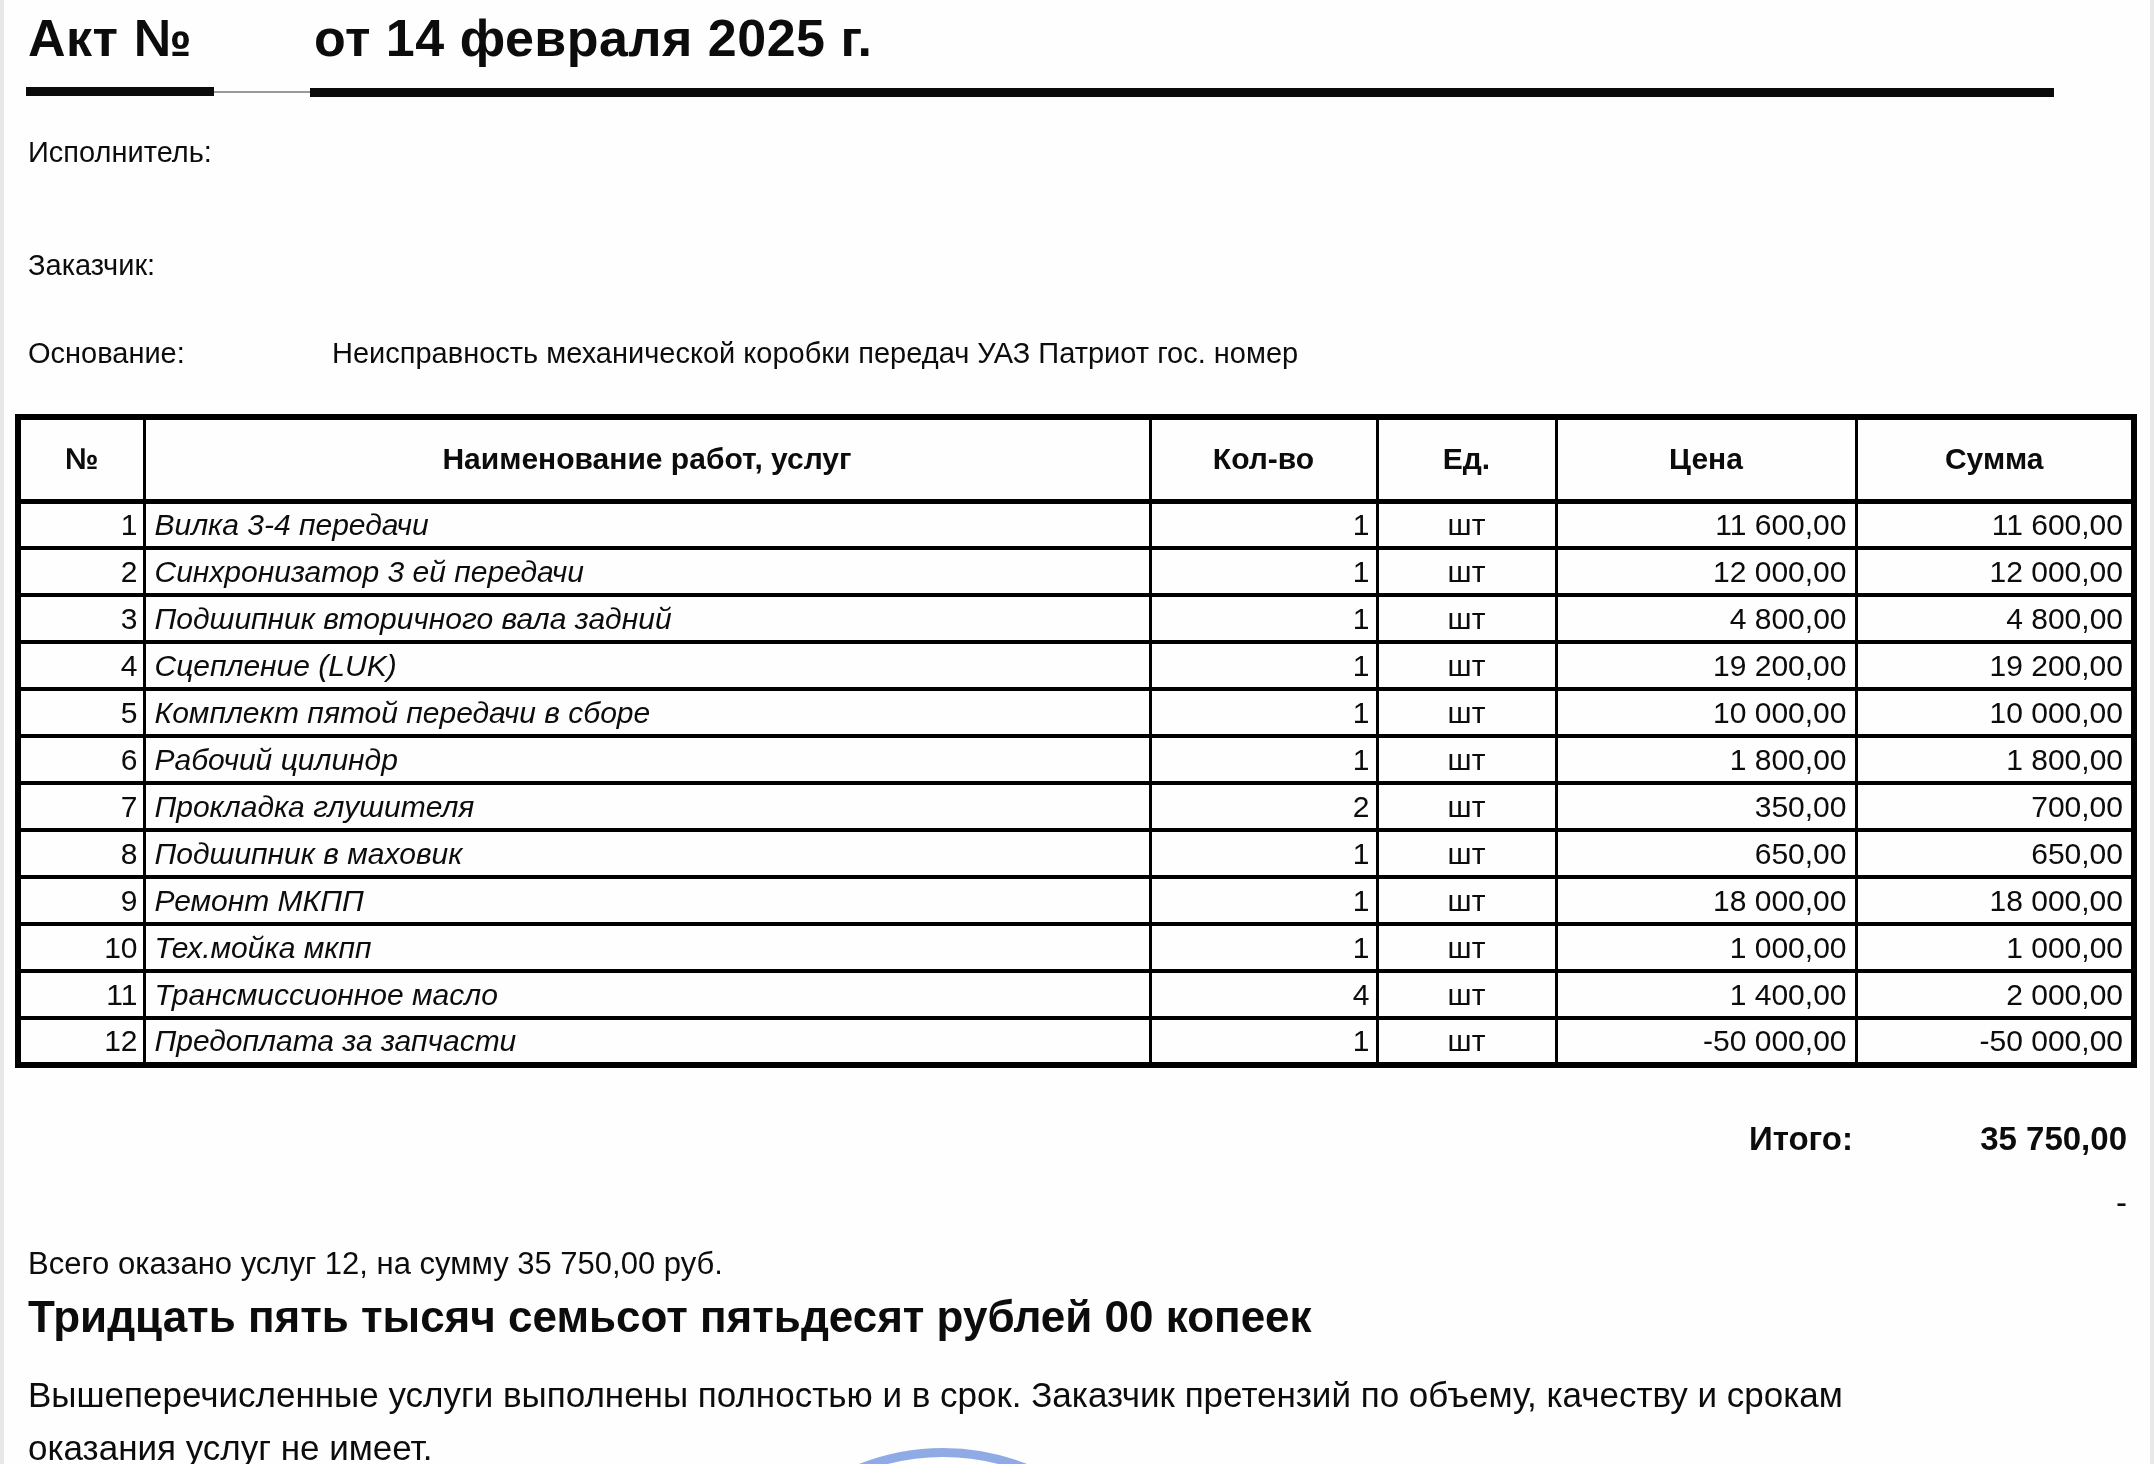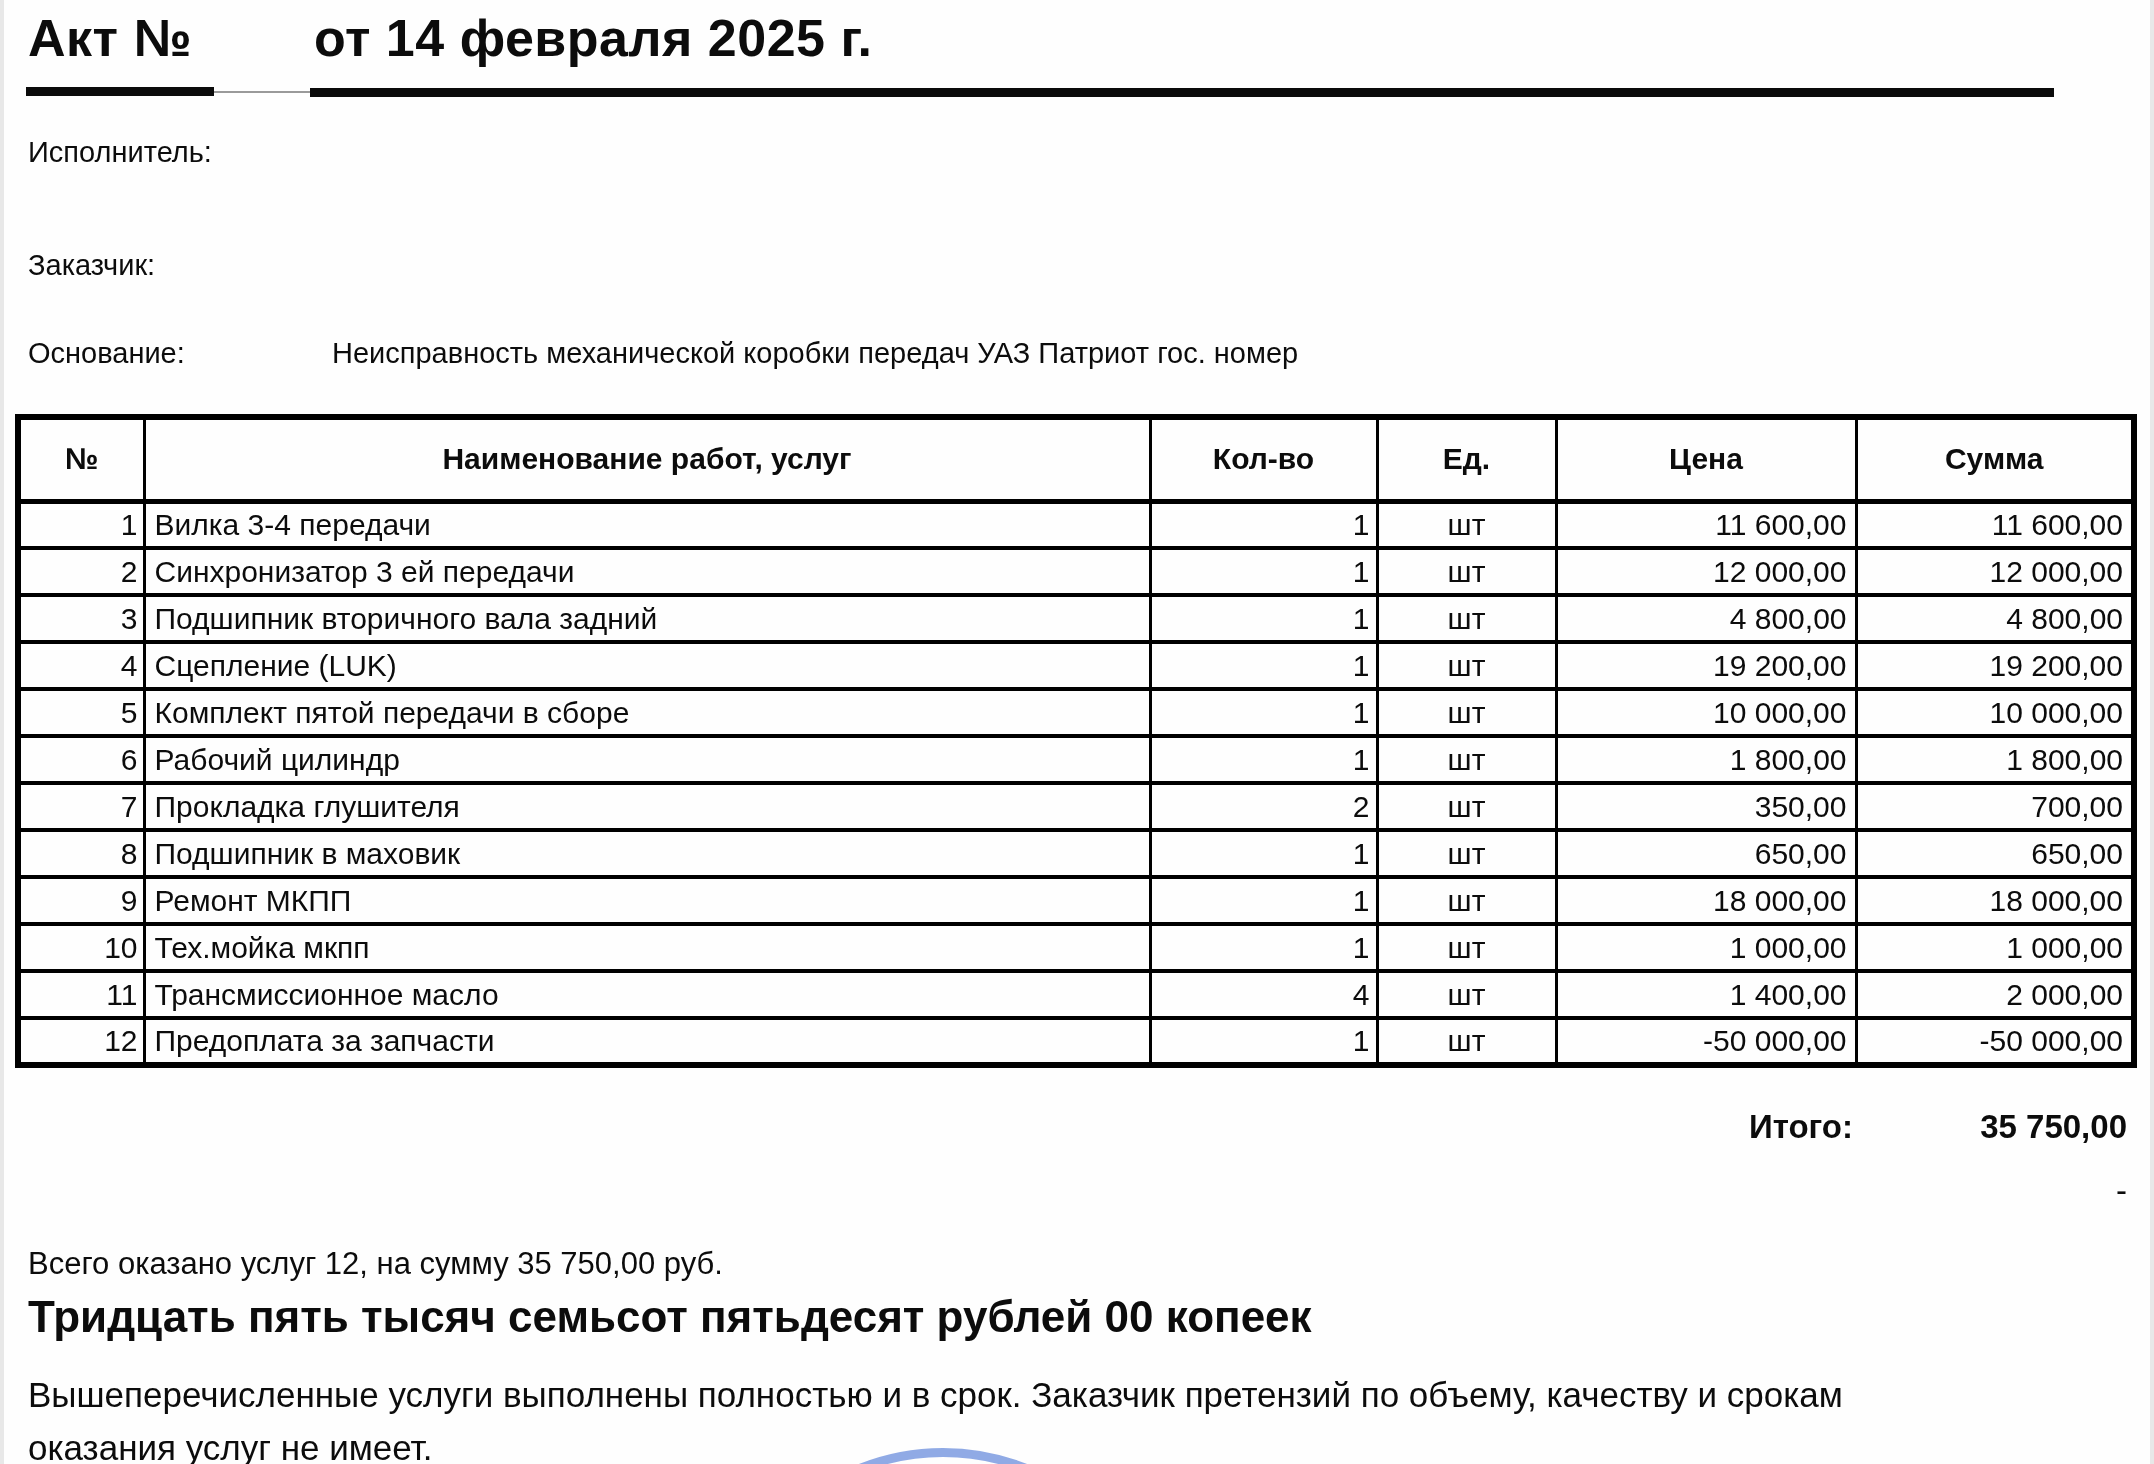--- a/index.html
+++ b/index.html
@@ -37,26 +37,26 @@
   .doc-table th,.doc-table td{
     border:3px solid #000;
     font-size:30px;
     overflow:hidden;white-space:nowrap;
   }
   .doc-table thead tr{height:84px;}
   .doc-table tbody tr{height:47px;}
   .doc-table th{font-weight:bold;text-align:center;border-bottom-width:5px;border-top-width:5px;}
   .doc-table td{border-top-width:4px;border-bottom-width:4px;}
   td.c-num{text-align:right;padding-right:5px;}
-  td.c-name{text-align:left;padding-left:9px;}
+  td.c-name{text-align:left;padding-left:9px;font-style:italic;}
   td.c-qty{text-align:right;padding-right:6px;}
   td.c-unit{text-align:center;}
   td.c-price,td.c-sum{text-align:right;padding-right:8px;}
   
-  .total-row{position:absolute;left:11px;width:2116px;display:flex;font-size:33px;}
+  .total-row{position:absolute;left:11px;width:2116px;display:flex;font-size:33px;margin-top:12px;}
   #total-1{top:1108px;}
   #total-2{top:1172px;}
   .total-row .t-label{width:1838px;text-align:right;font-weight:bold;}
   .total-row .t-value{flex:1;text-align:right;padding-right:4px;}
   #total-1 .t-value{font-weight:bold;}
   
   .summary-line{position:absolute;top:1246px;left:24px;font-size:31px;}
   .amount-words{position:absolute;top:1292px;left:24px;font-size:44px;font-weight:bold;}
   .closing-text{
     position:absolute;top:1368px;left:24px;width:2100px;

